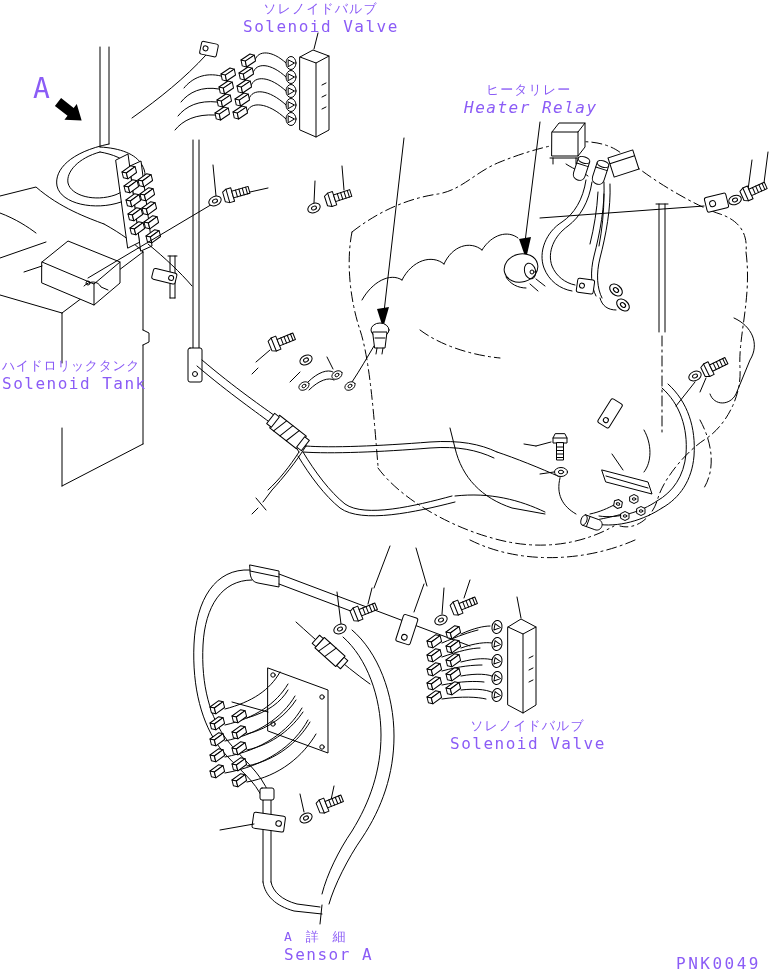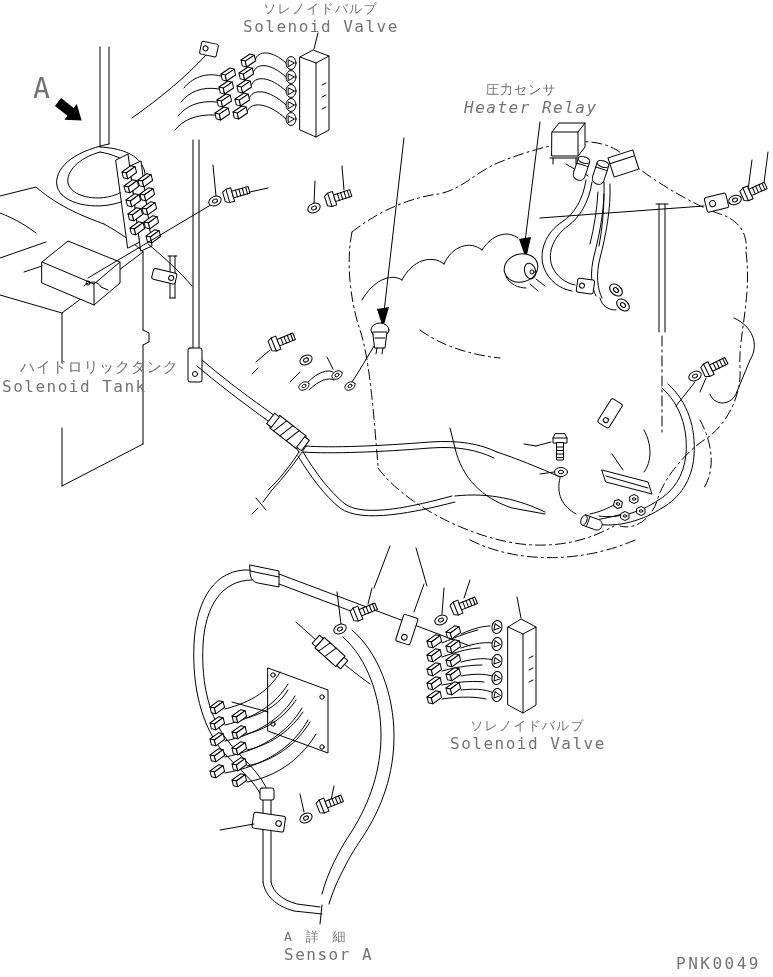--- a/index.html
+++ b/index.html
@@ -1,17 +1,17 @@
 <!DOCTYPE html>
 <html><head>
 <meta charset="utf-8">
 <style>
   html,body{margin:0;padding:0;background:#fff;}
   .stage{position:relative;width:773px;height:977px;background:#ffffff;overflow:hidden;
-         font-family:"DejaVu Sans Mono","Liberation Mono",monospace;color:#737373;}
+         font-family:"DejaVu Sans Mono","Liberation Mono",monospace;color:#8b5cf6;}
   svg{position:absolute;left:0;top:0;}
   #diagram-svg path,#diagram-svg rect,#diagram-svg ellipse,#diagram-svg circle,
   #diagram-svg line,#diagram-svg polygon{stroke:#000;fill:none;stroke-width:1;
     stroke-linecap:round;stroke-linejoin:round;}
   #diagram-svg .f{fill:#ffffff;}
   #diagram-svg .blk{fill:#000;stroke:none;}
   #diagram-svg .dd{stroke-dasharray:10 4 2 4;}
   .lbl{position:absolute;white-space:nowrap;line-height:1.25;}
   .jp{font-size:13px;letter-spacing:1px;}
   .en{font-size:16px;letter-spacing:1.5px;}
@@ -414,26 +414,26 @@
 
 <div class="lbl ctr" style="left:243px;top:1px;width:155px;">
   <div class="jp">ソレノイドバルブ</div>
   <div class="en">Solenoid Valve</div>
 </div>
 
 <div class="marker-a" style="left:33px;top:72px;">A</div>
 
 
 <div class="lbl" style="left:486px;top:82px;">
-  <div class="jp">圧力センサ</div>
+  <div class="jp">ヒータリレー</div>
   <div class="en" style="margin-left:-22px;font-style:italic;">Heater Relay</div>
 </div>
 
 <div class="lbl" style="left:2px;top:358px;">
-  <div class="jp" style="font-size:15px;letter-spacing:0.5px;margin-left:18px;">ハイドロリックタンク</div>
+  <div class="jp" style="font-size:13px;letter-spacing:0.5px;">ハイドロリックタンク</div>
   <div class="en">Solenoid Tank</div>
 </div>
 
 
 <div class="lbl ctr" style="left:450px;top:718px;width:155px;">
   <div class="jp">ソレノイドバルブ</div>
   <div class="en">Solenoid Valve</div>
 </div>
 
 <div class="lbl" style="left:284px;top:929px;">

